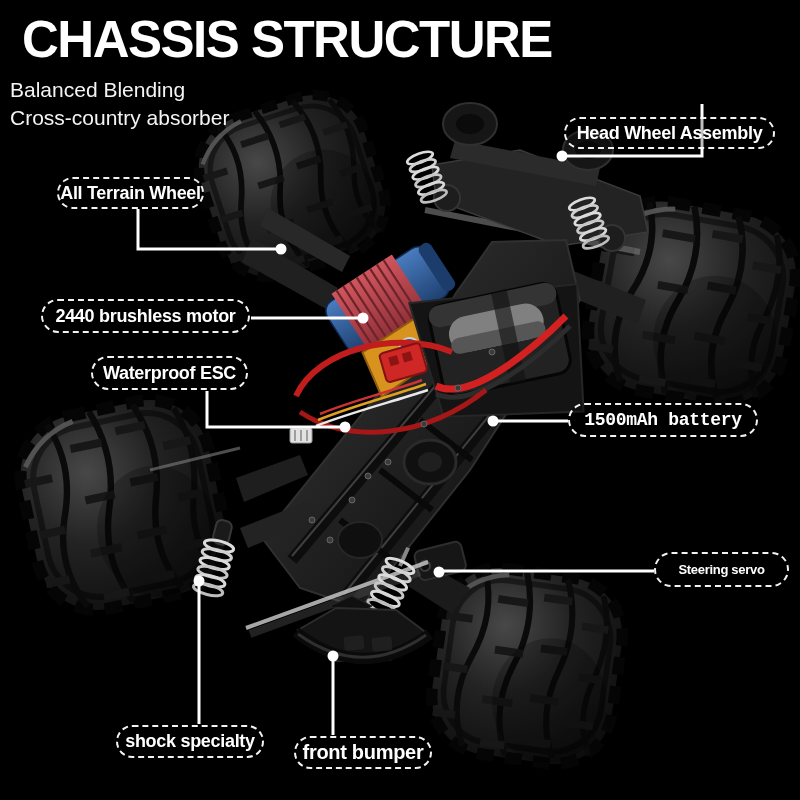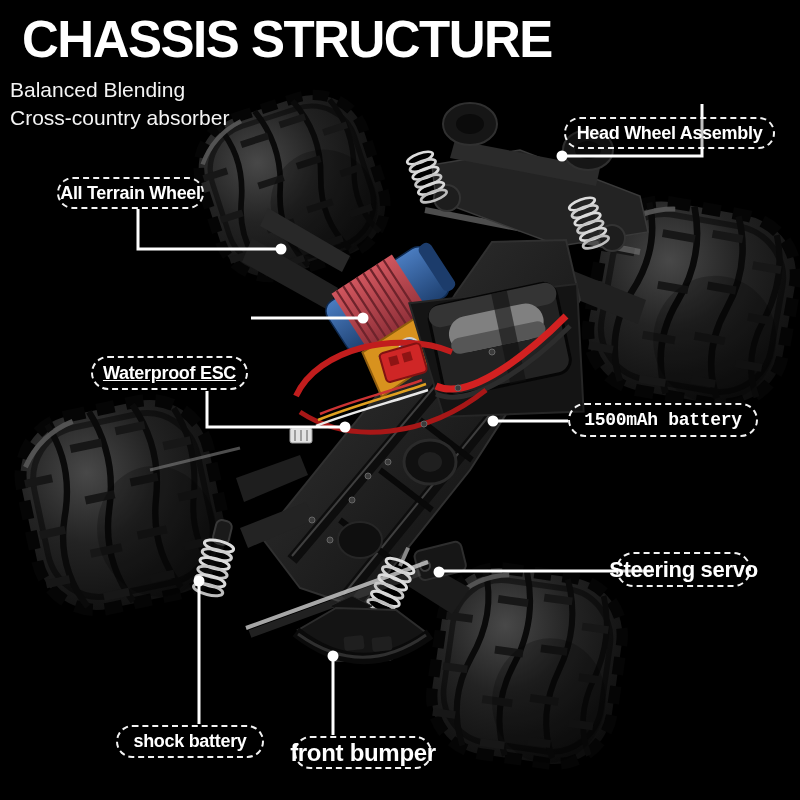--- a/index.html
+++ b/index.html
@@ -10,25 +10,25 @@
          letter-spacing:-1.5px;white-space:nowrap;color:#fff;}
   .subtitle{position:absolute;left:10px;top:76px;font-size:21px;font-weight:400;
             line-height:28px;color:#f4f4f4;}
   .pill{position:absolute;display:flex;align-items:center;justify-content:center;
         border:2px dashed rgba(255,255,255,.95);border-radius:18px;
         font-weight:700;letter-spacing:-.3px;white-space:nowrap;color:#fff;
         background:rgba(0,0,0,.25);box-sizing:border-box;z-index:5;}
   .p1{left:564px;top:72px;width:211px;height:32px;font-size:18px;margin-top:45px;}
   .p2{left:57px;top:177px;width:147px;height:32px;font-size:18px;}
   .p3{left:41px;top:299px;width:209px;height:34px;font-size:18px;}
-  .p4{left:91px;top:356px;width:157px;height:34px;font-size:18px;text-decoration:underline;}
+  .p4{left:91px;top:356px;width:157px;height:34px;font-size:18px;}
   .p5{left:568px;top:403px;width:190px;height:34px;font-size:18px;font-family:Liberation Mono, monospace;}
-  .p6{left:616px;top:552px;width:135px;height:35px;font-size:22px;}
+  .p6{left:654px;top:552px;width:135px;height:35px;font-size:13px;}
   .p7{left:116px;top:725px;width:148px;height:33px;font-size:18px;}
-  .p8{left:294px;top:736px;width:138px;height:33px;font-size:24px;}
+  .p8{left:294px;top:736px;width:138px;height:33px;font-size:20px;}
 </style>
 </head>
 <body>
 
 <div id="stage">
 
   <svg id="car-svg" viewBox="0 0 800 800" xmlns="http://www.w3.org/2000/svg">
     <defs>
       <radialGradient id="tireGrad" cx="35%" cy="30%" r="80%">
         <stop offset="0%" stop-color="#484848"></stop>
@@ -222,19 +222,20 @@
   </svg>
 
   <div class="title">CHASSIS STRUCTURE</div>
   <div class="subtitle">
     <div>Balanced Blending</div>
     <div>Cross-country absorber</div>
   </div>
 
   <div class="pill p1">Head Wheel Assembly</div>
   <div class="pill p2">All Terrain Wheel</div>
+  <div class="pill p3">2440 brushless motor</div>
   <div class="pill p4">Waterproof ESC</div>
   <div class="pill p5">1500mAh battery</div>
   <div class="pill p6">Steering servo</div>
-  <div class="pill p7">shock battery</div>
+  <div class="pill p7">shock specialty</div>
   <div class="pill p8">front bumper</div>
 
 </div>
 
 </body></html>

